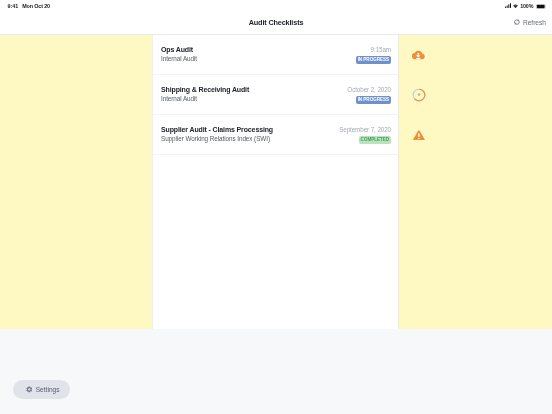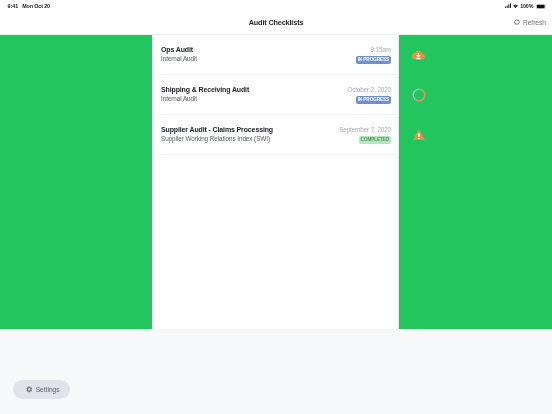--- a/index.html
+++ b/index.html
@@ -1,18 +1,18 @@
 <!DOCTYPE html>
 <html><head>
 <meta charset="utf-8">
 <style>
   html,body{margin:0;padding:0;}
   body{width:552px;height:414px;overflow:hidden;background:#f7f8fa;
        font-family:"Liberation Sans",sans-serif;-webkit-font-smoothing:antialiased;}
-  .screen{position:relative;width:552px;height:329px;background:#22c55e;}
+  .screen{position:relative;width:552px;height:329px;background:#fef9c3;}
 
   
   .statusbar{position:absolute;left:0;top:0;width:552px;height:14px;display:flex;align-items:center;z-index:5;}
   .sb-left{position:absolute;left:7.5px;top:-1px;height:14px;display:flex;align-items:center;gap:4.2px;}
   .sb-time{font-size:5.4px;font-weight:700;color:#1a1a1a;letter-spacing:-0.05px;}
   .sb-date{font-size:5.4px;font-weight:700;color:#1a1a1a;letter-spacing:-0.15px;}
   .sb-right{position:absolute;right:6.5px;top:-1px;height:14px;display:flex;align-items:center;gap:2.2px;}
   .sb-pct{font-size:5.3px;font-weight:700;color:#1a1a1a;letter-spacing:-0.1px;}
 
   

